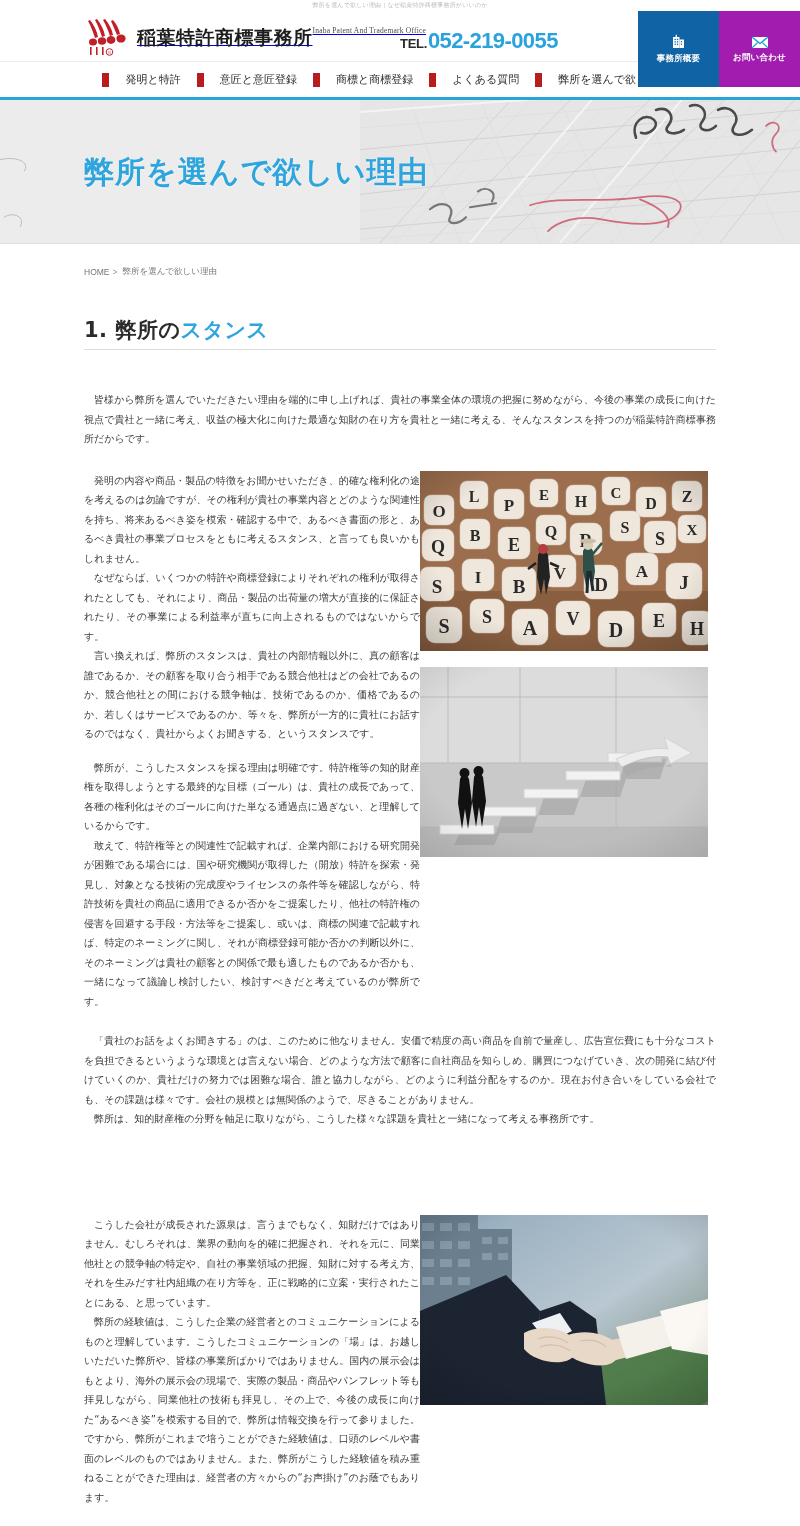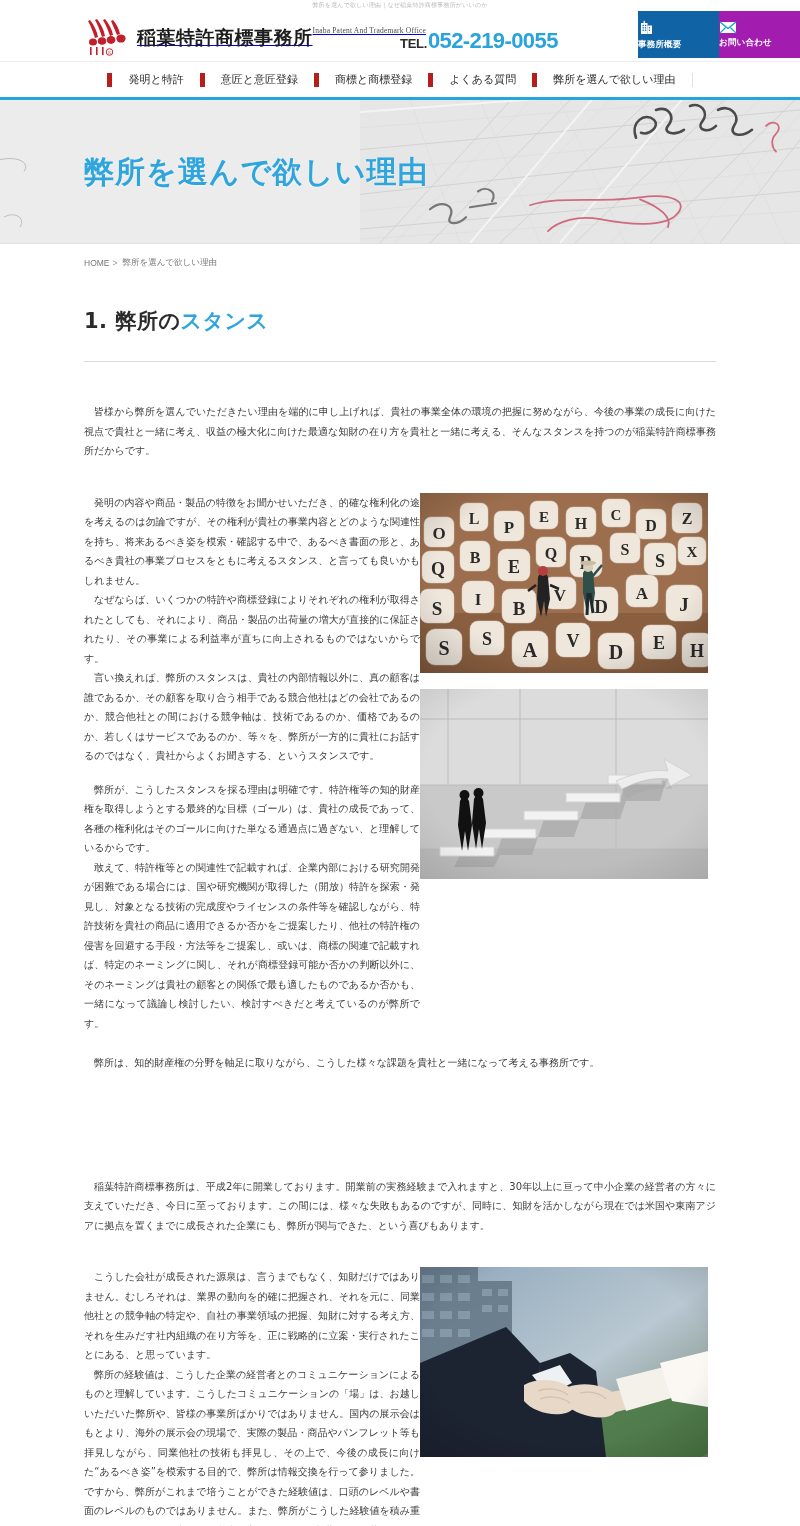--- a/index.html
+++ b/index.html
@@ -62,23 +62,23 @@
     font-size: 13px; font-weight: bold; color: #2b2b2b;
     letter-spacing: -.3px;
   }
   .tel-num {
     font-size: 22px; font-weight: bold; color: #29a3dc;
     letter-spacing: -.6px; margin-left: 1px;
   }
 
   .head-btns { position: absolute; right: 0; top: 0; display: flex; height: 60px; }
   .head-btn {
-    width: 81px; height: 47px;
+    width: 81px; height: 76px;
     display: flex; flex-direction: column;
-    justify-content: center;
+    align-items: center; justify-content: center;
     gap: 3px; color: #fff; cursor: pointer;
     text-decoration: none;
   }
   .head-btn.office { background: #1063a5; }
   .head-btn.contact { background: #a21caf; font-family: Liberation Mono, monospace; }
   .head-btn .hb-label { font-size: 8.5px; font-weight: bold; letter-spacing: .2px; }
   .head-btn svg { display: block; }
 
   
   .nav {
@@ -86,21 +86,21 @@
     background: #fff;
     border-bottom: 3px solid #29a3dc;
     display: flex;
     align-items: center;
     justify-content: center;
   }
   .nav-inner { display: flex; align-items: center; }
   .nav-item {
     font-size: 11px; color: #2c2c2c;
     padding: 0 16px; line-height: 14px;
-    border-left: 5px solid #b91c1c;
+    border-left: 7px solid #b91c1c;
     cursor: pointer; text-decoration: none;
     white-space: nowrap;
     font-family: "DejaVu Sans", "Liberation Sans", sans-serif;
     text-align: center;
   }
   .nav-item:last-child { border-right: 1px solid #e3e3e3; }
 
   
   .hero {
     position: relative;
@@ -114,50 +114,50 @@
     position: absolute;
     left: 84px; top: 52px;
     font-size: 30px; font-weight: bold;
     color: #2fa5dd; letter-spacing: 1px;
     text-shadow: 0 1px 2px rgba(255,255,255,.6);
     font-family: "DejaVu Sans", "Liberation Sans", sans-serif;
   }
 
   
   .breadcrumb {
-    padding: 13px 0 0 84px;
+    padding: 22px 0 0 84px;
     font-size: 8.5px; color: #767676;
     display: flex; align-items: center; gap: 2px;
   }
   .bc-home { color: #767676; text-decoration: none; cursor: pointer; }
   .bc-sep { color: #9a9a9a; margin: 0 3px 0 1px; }
   .bc-cur { color: #767676; }
 
   
   .main { width: 800px; padding: 0 84px; }
 
   .section { padding-top: 38px; }
   .sec-head {
     font-size: 21px; font-weight: bold;
-    color: #2b2b2b; padding-bottom: 26px;
+    color: #2b2b2b; padding-bottom: 5px;
     border-bottom: 1px solid #dcdcdc;
     letter-spacing: .5px;
     font-family: "DejaVu Sans", "Liberation Sans", sans-serif;
   }
   .sec-head .accent { color: #2fa5dd; }
 
   p.body {
     font-size: 10px; line-height: 1.95;
     color: #3b3b3b; text-align: justify;
     text-indent: 1em;
     font-family: "DejaVu Sans", "Liberation Sans", sans-serif;
   }
   .lead { margin-top: 40px; }
 
-  .cols { display: flex; margin-top: 32px; align-items: flex-start; }
+  .cols { display: flex; margin-top: 22px; align-items: flex-start; }
   .col-text { width: 336px; flex: none; }
   .col-text p.body + p.body { margin-top: 0; }
   .col-media { width: 288px; flex: none; display: flex; flex-direction: column; gap: 16px; }
   .photo { width: 288px; display: block; }
   .photo.p1 { height: 180px; }
   .photo.p2 { height: 190px; }
   .photo.p3 { height: 190px; }
 
   .after-cols { margin-top: 20px; }
   .after-cols p.body + p.body { margin-top: 0; }
@@ -468,27 +468,27 @@
               <radialGradient id="vg2" cx="50%" cy="45%" r="78%">
             <stop offset="62%" stop-color="#000" stop-opacity="0"></stop>
             <stop offset="100%" stop-color="#000" stop-opacity=".12"></stop>
           </radialGradient>
             </defs>
         </svg>
       </div>
     </div>
 
     <div class="after-cols">
+      <p class="body">「貴社のお話をよくお聞きする」のは、このために他なりません。安価で精度の高い商品を自前で量産し、広告宣伝費にも十分なコストを負担できるというような環境とは言えない場合、どのような方法で顧客に自社商品を知らしめ、購買につなげていき、次の開発に結び付けていくのか、貴社だけの努力では困難な場合、誰と協力しながら、どのように利益分配をするのか。現在お付き合いをしている会社でも、その課題は様々です。会社の規模とは無関係のようで、尽きることがありません。</p>
       <p class="body">弊所は、知的財産権の分野を軸足に取りながら、こうした様々な課題を貴社と一緒になって考える事務所です。</p>
     </div>
   </section>
 
   <section class="section sec2-wrap">
 
-    <p class="body lead">稲葉特許商標事務所は、平成2年に開業しております。開業前の実務経験まで入れますと、30年以上に亘って中小企業の経営者の方々に支えていただき、今日に至っております。この間には、様々な失敗もあるのですが、同時に、知財を活かしながら現在では米国や東南アジアに拠点を置くまでに成長された企業にも、弊所が関与できた、という喜びもあります。</p>
 
     <div class="cols">
       <div class="col-text">
         <p class="body">こうした会社が成長された源泉は、言うまでもなく、知財だけではありません。むしろそれは、業界の動向を的確に把握され、それを元に、同業他社との競争軸の特定や、自社の事業領域の把握、知財に対する考え方、それを生みだす社内組織の在り方等を、正に戦略的に立案・実行されたことにある、と思っています。</p>
         <p class="body">弊所の経験値は、こうした企業の経営者とのコミュニケーションによるものと理解しています。こうしたコミュニケーションの「場」は、お越しいただいた弊所や、皆様の事業所ばかりではありません。国内の展示会はもとより、海外の展示会の現場で、実際の製品・商品やパンフレット等も拝見しながら、同業他社の技術も拝見し、その上で、今後の成長に向けた“あるべき姿”を模索する目的で、弊所は情報交換を行って参りました。ですから、弊所がこれまで培うことができた経験値は、口頭のレベルや書面のレベルのものではありません。また、弊所がこうした経験値を積み重ねることができた理由は、経営者の方々からの“お声掛け”のお蔭でもあります。</p>
       </div>
 
       <div class="col-media">
         <svg class="photo p3" viewBox="0 0 288 190" preserveAspectRatio="none">
           <defs>

